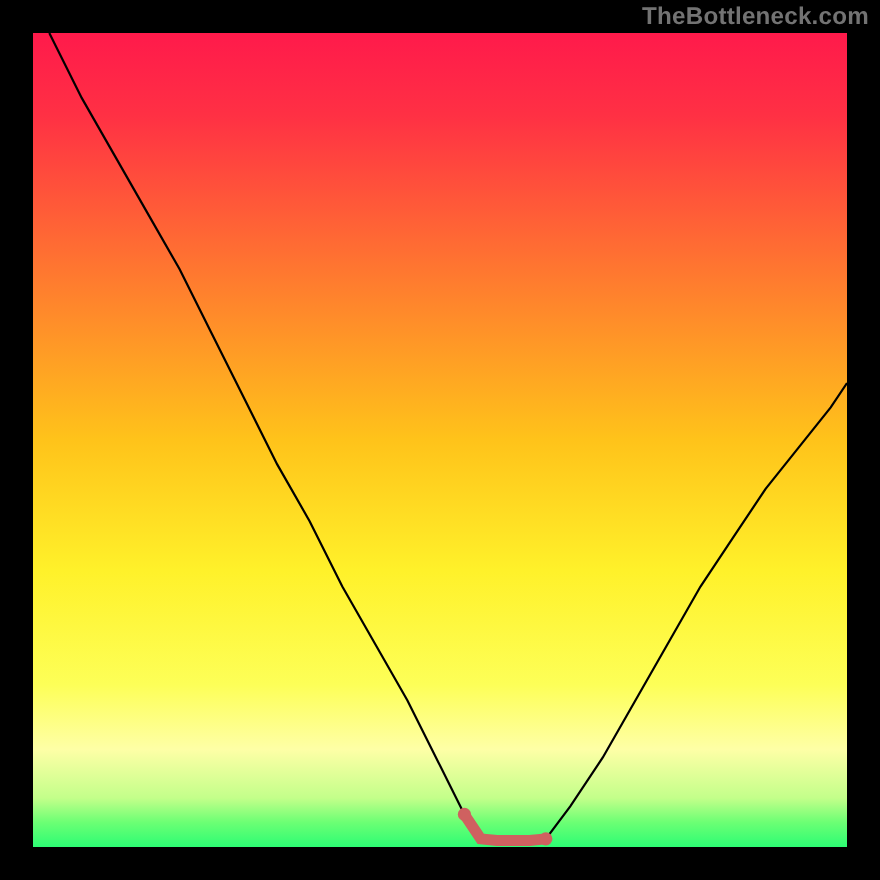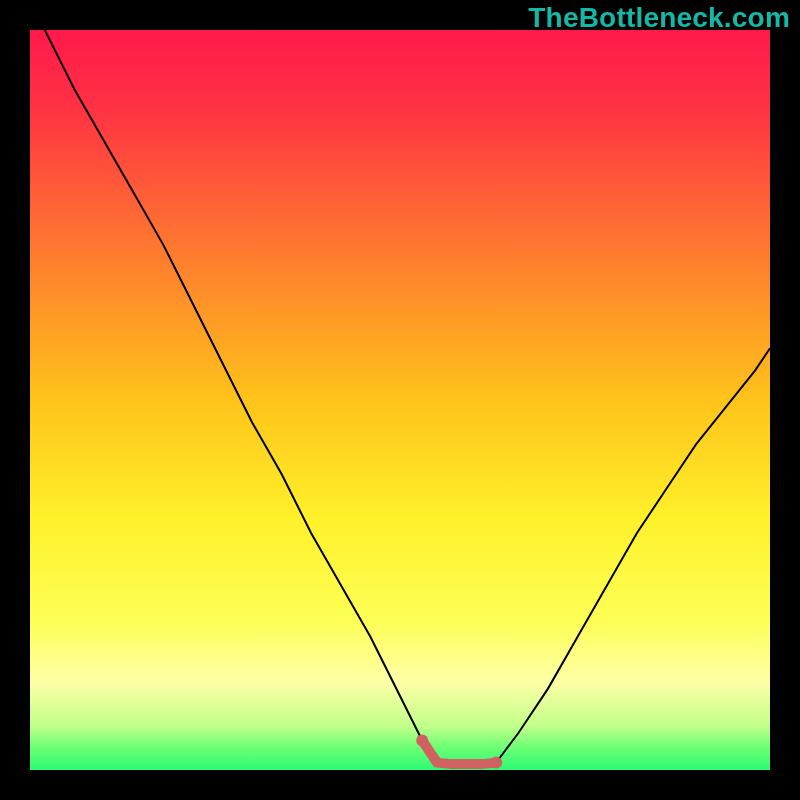--- a/index.html
+++ b/index.html
@@ -14,22 +14,22 @@
   .frame {
     position: relative;
     width: 800px;
     height: 800px;
     background: #000;
   }
   .watermark {
     position: absolute;
     top: 2px;
     right: 10px;
-    color: #14b8a6;
-    font-size: 28px;
+    color: #737373;
+    font-size: 22px;
     font-weight: 600;
     letter-spacing: 0.2px;
     z-index: 10;
   }
   .plot-area {
     position: absolute;
     left: 30px;
     top: 30px;
     width: 740px;
     height: 740px;

